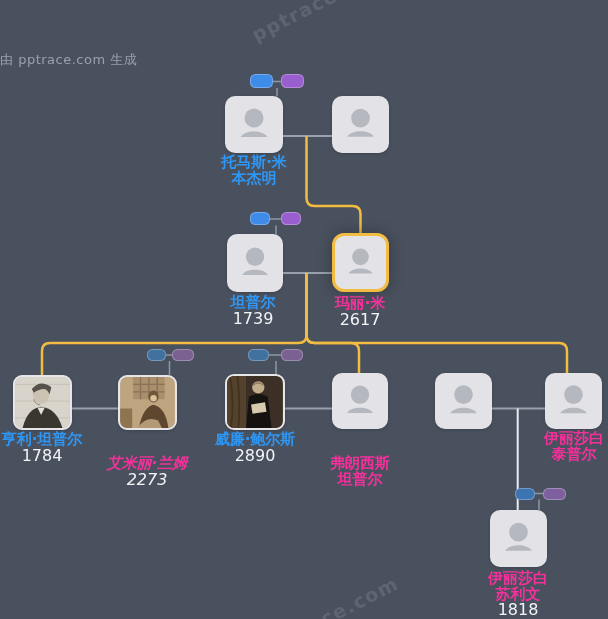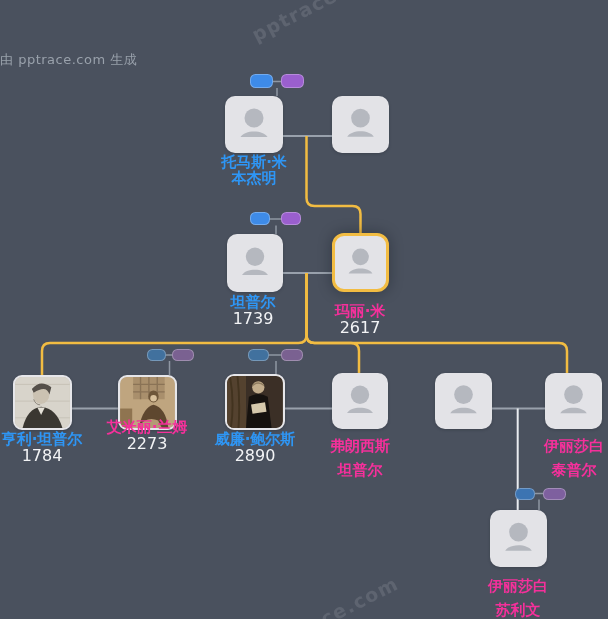--- a/index.html
+++ b/index.html
@@ -38,21 +38,21 @@
   .pill.b1{background:#3E8BE8;}
   .pill.p1{background:#9A5FCE;}
   .pill.b2{background:#41719E;}
   .pill.p2{background:#7A6191;}
   .pill.b3{background:#3C74B2;}
   .pill.p3{background:#7E609F;}
   
   .label{position:absolute;z-index:4;width:220px;text-align:center;}
   .nm{font-size:15px;font-weight:bold;line-height:15.5px;white-space:nowrap;}
   .nm.male{color:#2E96F5;}
-  .nm.female{color:#F5309B;margin-top:8px;}
+  .nm.female{color:#F5309B;}
   .yr{font-size:16px;font-weight:400;color:#F2F3F5;line-height:16.5px;}
   
   .wm{
     position:absolute;z-index:0;color:rgba(235,240,248,.12);
     font-size:19px;font-weight:bold;letter-spacing:1.5px;white-space:nowrap;
     transform:rotate(-27deg);transform-origin:0 0;
   }
 </style>
 </head>
 <body>
@@ -185,29 +185,29 @@
     <svg viewBox="0 0 58 57">
       <circle cx="29" cy="22" r="9.5" fill="#B5B8BF"></circle>
       <path d="M15.5,41 C19.5,33.5 38.5,33.5 42.5,41 Z" fill="#B5B8BF"></path>
     </svg>
   </div>
 
   <div class="label" style="left:-68px;top:432px;">
     <div class="nm male">亨利·坦普尔</div>
     <div class="yr">1784</div>
   </div>
-  <div class="label" style="left:37px;top:412px;">
+  <div class="label" style="left:37px;top:456px;font-style:italic;">
     <div class="nm female">艾米丽·兰姆</div>
     <div class="yr">2273</div>
   </div>
   <div class="label" style="left:145px;top:432px;">
     <div class="nm male">威廉·鲍尔斯</div>
     <div class="yr">2890</div>
   </div>
-  <div class="label" style="left:250px;top:431px;">
+  <div class="label" style="left:250px;top:456px;">
     <div class="nm female">弗朗西斯</div>
     <div class="nm female">坦普尔</div>
   </div>
   <div class="label" style="left:464px;top:431px;">
     <div class="nm female">伊丽莎白</div>
     <div class="nm female">泰普尔</div>
   </div>
 
   <div class="card" style="left:490px;top:510px;width:57px;height:57px;">
     <svg viewBox="0 0 58 57">

